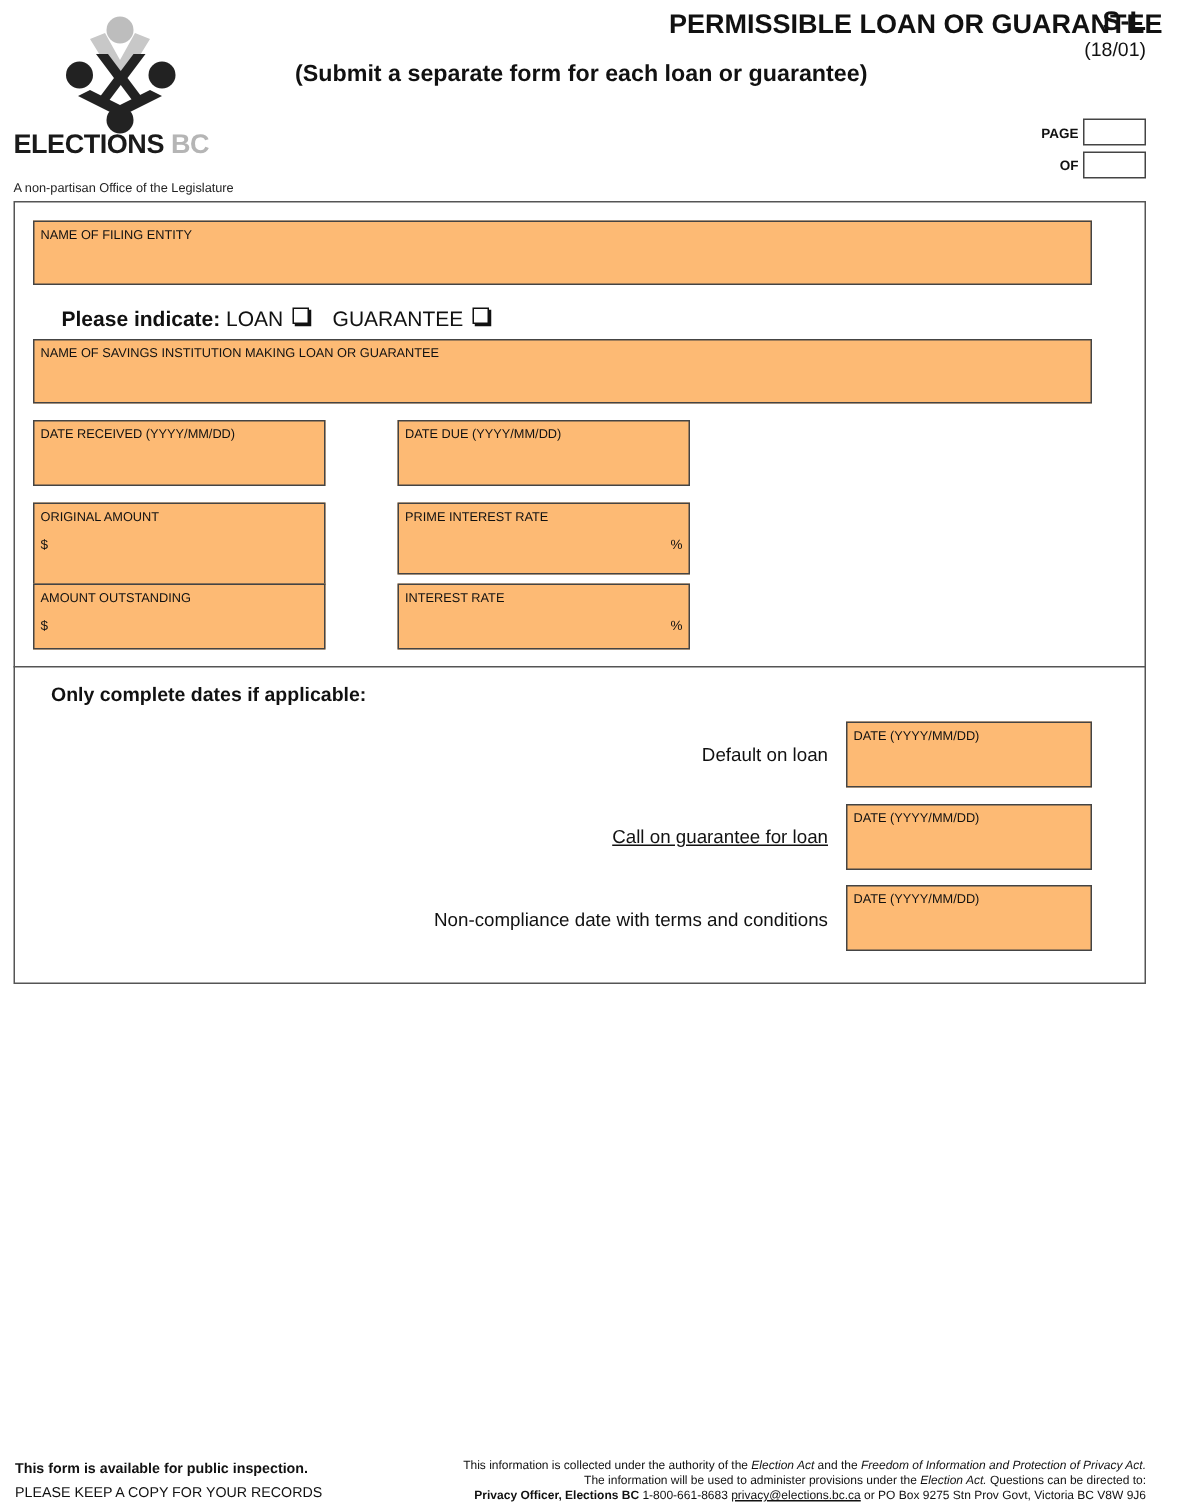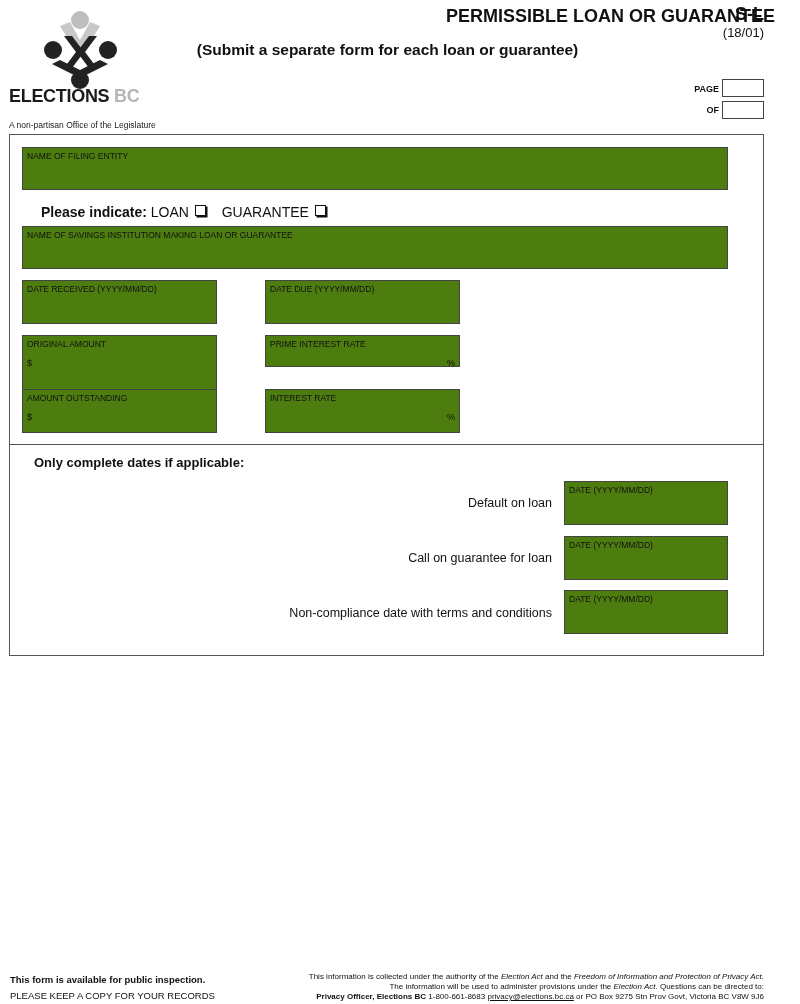--- a/index.html
+++ b/index.html
@@ -16,21 +16,21 @@
   .subtitle { left: 0; width: 775px; top: 41px; text-align: center; font-size: 15.5px; font-weight: bold; }
   .form-code { right: 36px; top: 4px; font-size: 18px; font-weight: bold; text-align: right; }
   .form-version { right: 36px; top: 25px; font-size: 13px; text-align: right; }
   .page-label { right: 81px; font-size: 9px; text-align: right; font-weight: bold; }
   .page-box { left: 722px; width: 40px; height: 16px; border: 1px solid #444; background: #fff; }
 
   
   .frame { left: 9px; top: 134px; width: 753px; height: 520px; border: 1px solid #555; }
   .divider { left: 9px; top: 444px; width: 755px; height: 0; border-top: 1px solid #555; }
 
-  .field { border: 1px solid #444; background: #4d7c0f; box-sizing: border-box; }
+  .field { border: 1px solid #444; background: #fdba74; box-sizing: border-box; }
   .field-label { position: absolute; left: 4px; top: 3px; font-size: 8.5px; color: #111; white-space: nowrap; }
   .field-prefix { position: absolute; left: 4px; top: 22px; font-size: 9px; }
   .field-suffix { position: absolute; right: 4px; top: 22px; font-size: 9px; }
 
   .indicate { left: 27px; top: 204px; font-size: 14px; white-space: nowrap; margin-left: 14px; }
   .indicate b { font-weight: bold; }
   .chk { display: inline-block; width: 9px; height: 9px; border: 1.5px solid #111; margin: 0 6px 0 6px;
          box-shadow: 1.5px 1.5px 0 #111; vertical-align: 1px; }
 
   .section-heading { left: 34px; top: 455px; font-size: 13px; font-weight: bold; text-align: right; }
@@ -92,21 +92,21 @@
   <span class="field-label">DATE RECEIVED (YYYY/MM/DD)</span>
 </div>
 <div class="abs field" style="left:265px; top:280px; width:195px; height:44px;">
   <span class="field-label">DATE DUE (YYYY/MM/DD)</span>
 </div>
 
 <div class="abs field" style="left:22px; top:335px; width:195px; height:55px;">
   <span class="field-label">ORIGINAL AMOUNT</span>
   <span class="field-prefix">$</span>
 </div>
-<div class="abs field" style="left:265px; top:335px; width:195px; height:32px;padding-left:24px;">
+<div class="abs field" style="left:265px; top:335px; width:195px; height:48px;padding-left:24px;">
   <span class="field-label">PRIME INTEREST RATE</span>
   <span class="field-suffix">%</span>
 </div>
 
 <div class="abs field" style="left:22px; top:389px; width:195px; height:44px;">
   <span class="field-label">AMOUNT OUTSTANDING</span>
   <span class="field-prefix">$</span>
 </div>
 <div class="abs field" style="left:265px; top:389px; width:195px; height:44px;">
   <span class="field-label">INTEREST RATE</span>
@@ -115,21 +115,21 @@
 
 <div class="abs divider"></div>
 
 <div class="abs section-heading">Only complete dates if applicable:</div>
 
 <div class="abs row-label" style="top:496px;">Default on loan</div>
 <div class="abs field" style="left:564px; top:481px; width:164px; height:44px;">
   <span class="field-label">DATE (YYYY/MM/DD)</span>
 </div>
 
-<div class="abs row-label" style="top:551px;">Call on guarantee for loan</div>
+<div class="abs row-label" style="top:551px;text-decoration:underline;">Call on guarantee for loan</div>
 <div class="abs field" style="left:564px; top:536px; width:164px; height:44px;">
   <span class="field-label">DATE (YYYY/MM/DD)</span>
 </div>
 
 <div class="abs row-label" style="top:606px;">Non-compliance date with terms and conditions</div>
 <div class="abs field" style="left:564px; top:590px; width:164px; height:44px;">
   <span class="field-label">DATE (YYYY/MM/DD)</span>
 </div>
 
 <div class="abs foot-left1">This form is available for public inspection.</div>

